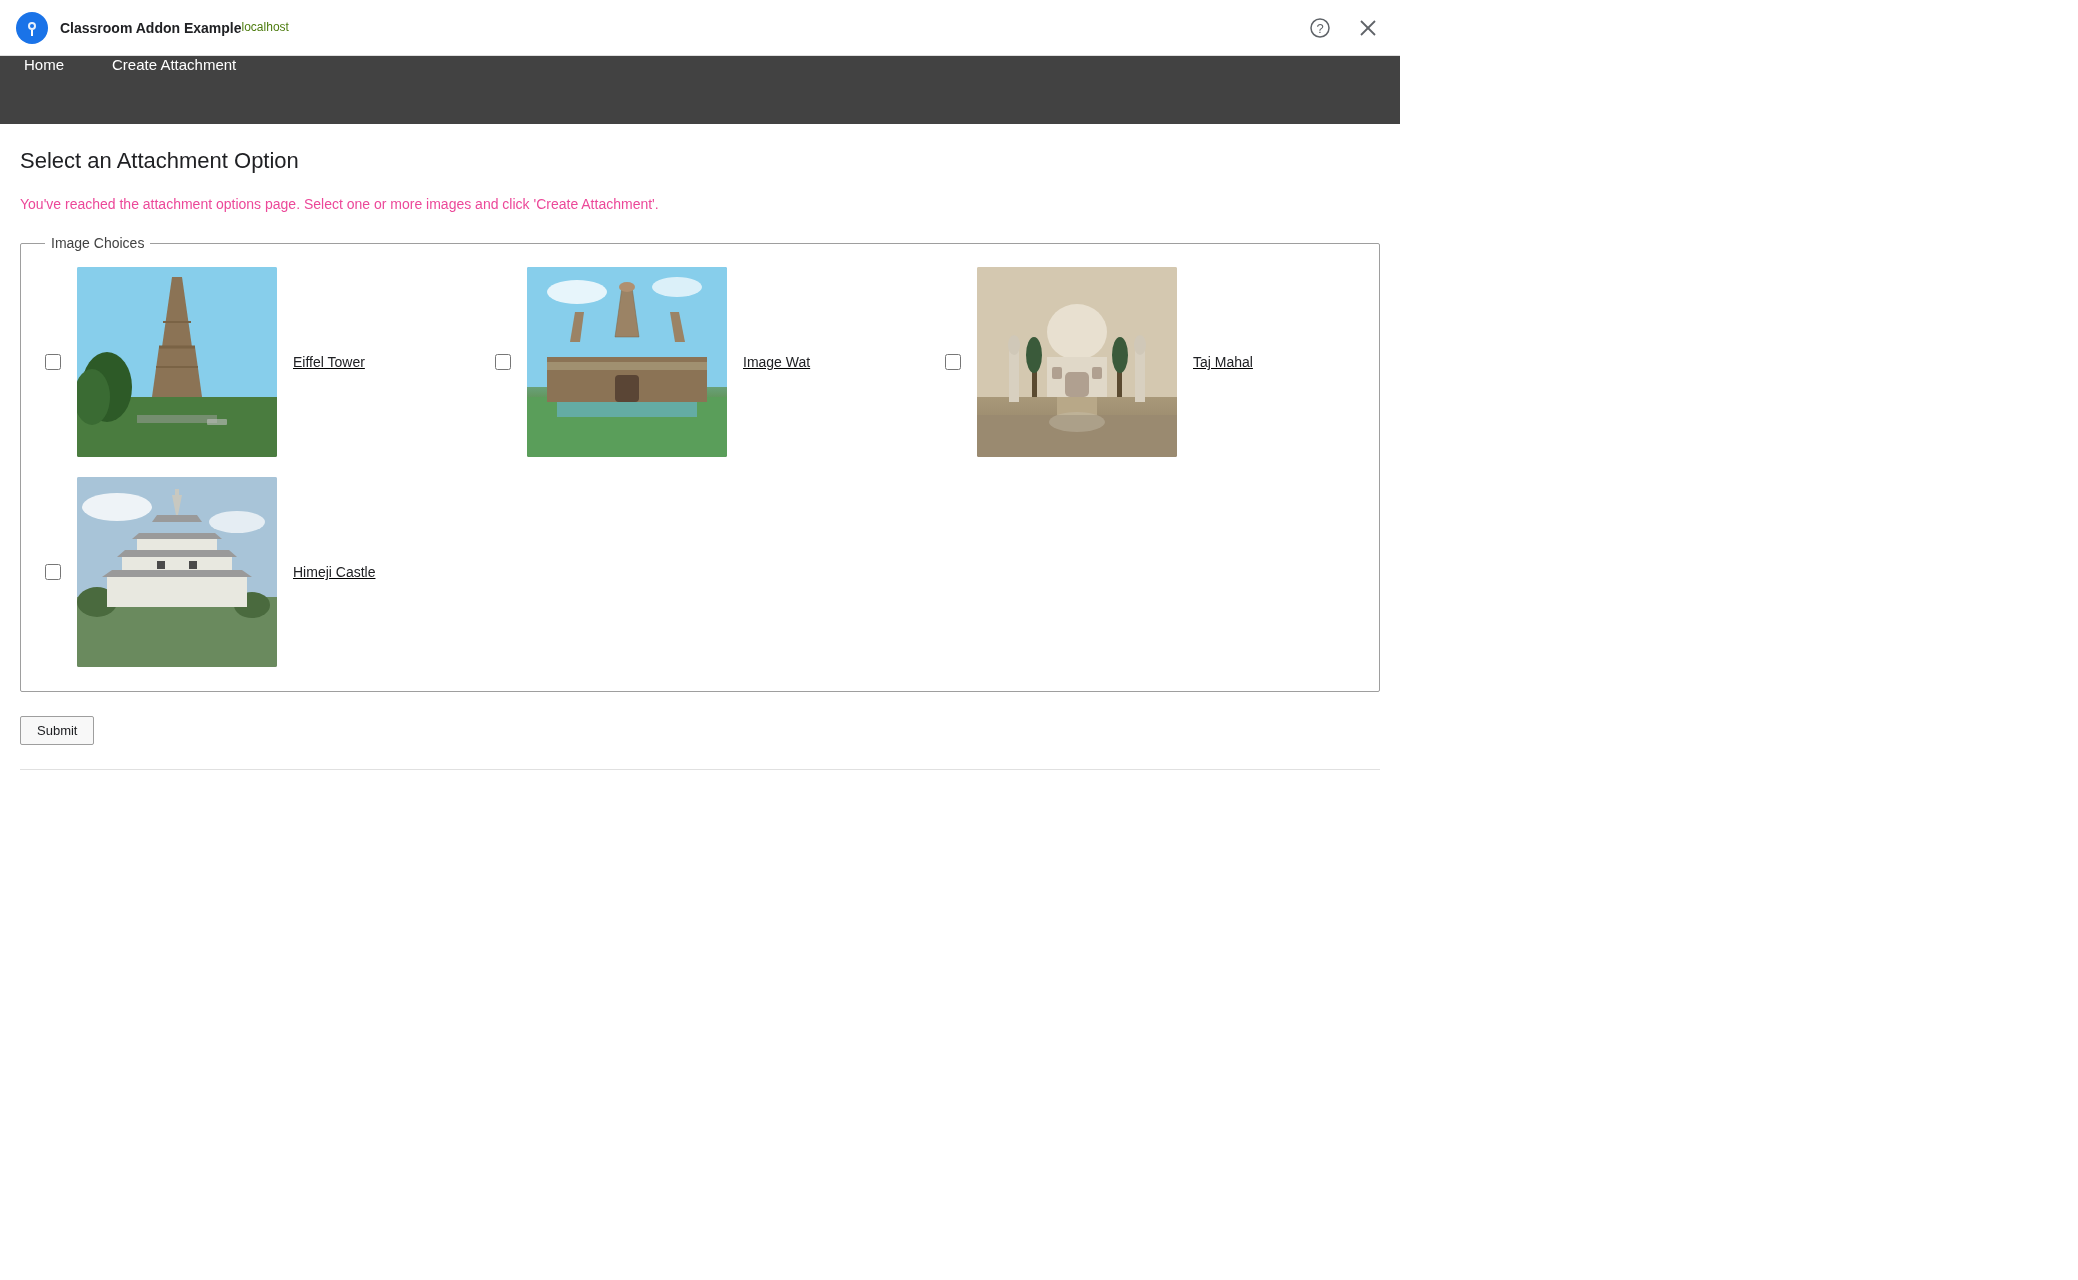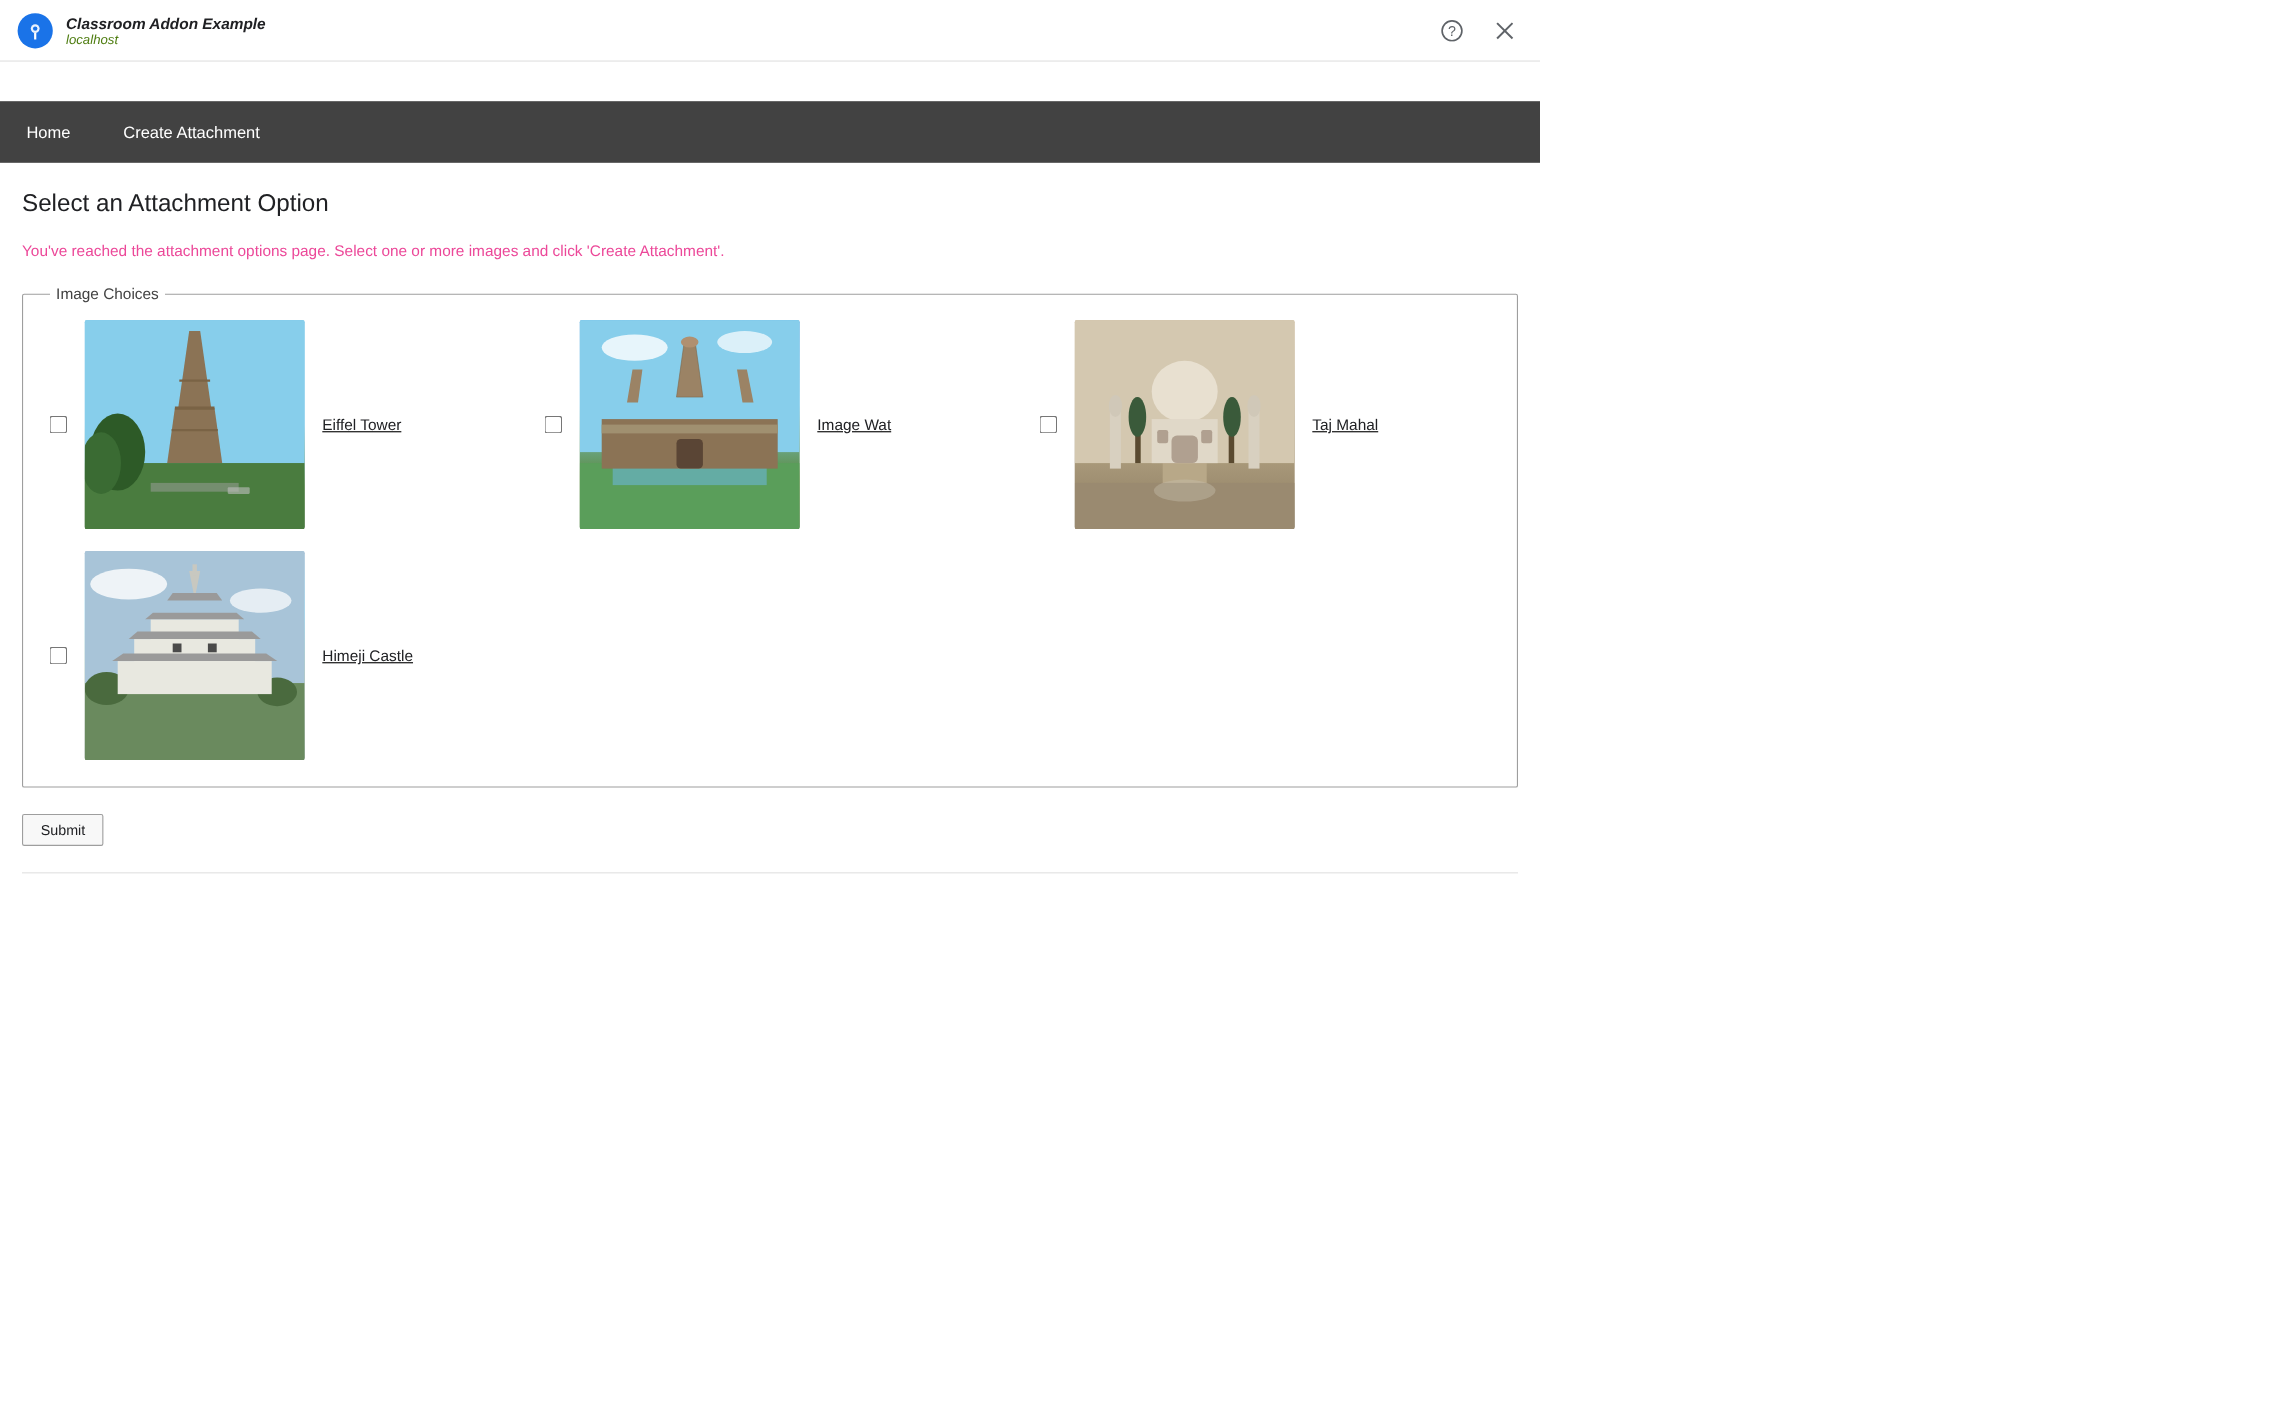--- a/index.html
+++ b/index.html
@@ -42,22 +42,21 @@
       align-items: center;
       justify-content: center;
       color: white;
       font-size: 16px;
       font-weight: bold;
       flex-shrink: 0;
     }
 
     .app-title-group {
       display: flex;
-      flex-direction: column;
-      font-style: italic;
+      flex-direction: row;
     }
 
     .app-title {
       font-size: 14px;
       font-weight: 600;
       color: #202124;
     }
 
     .app-subtitle {
       font-size: 12px;
@@ -81,24 +80,23 @@
       align-items: center;
       justify-content: center;
       width: 32px;
       height: 32px;
       border-radius: 50%;
     }
 
     
     .nav-bar {
       display: flex;
-      align-items: center;
+      align-items: flex-start;
       background: #424242;
-      height: 56px;
-      margin-top: 36px;
+      height: 68px;
     }
 
     .nav-item {
       display: flex;
       align-items: center;
       padding: 0 24px;
       color: #ffffff;
       font-size: 15px;
       cursor: pointer;
       text-decoration: none;

